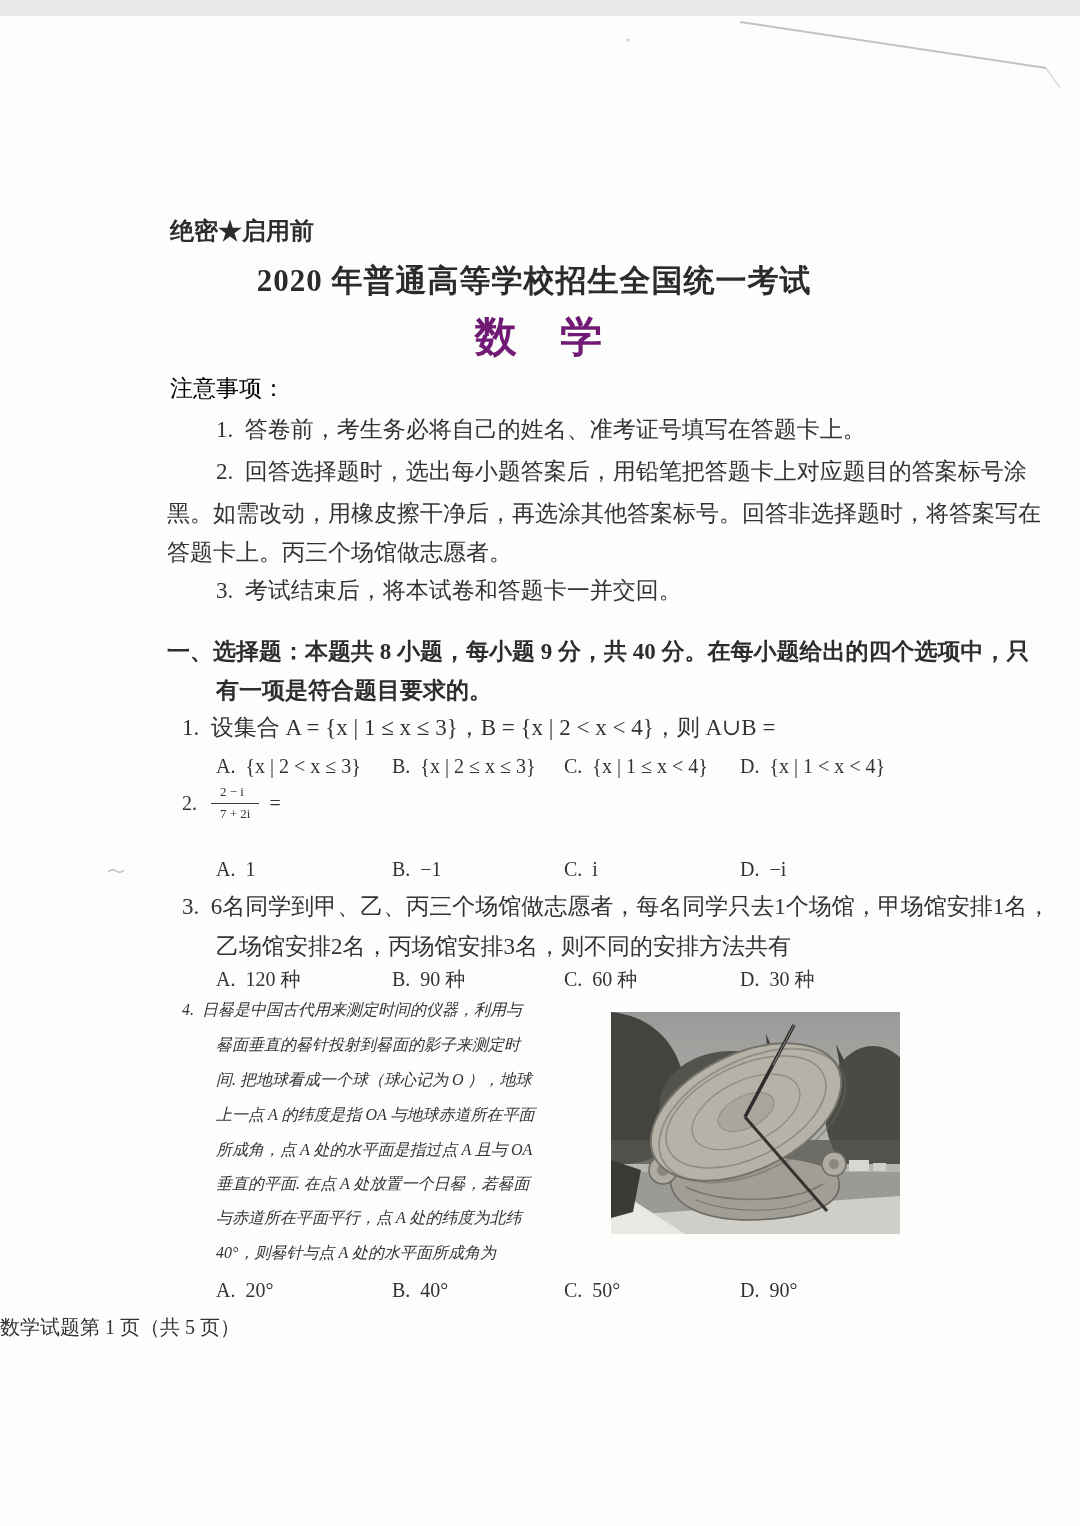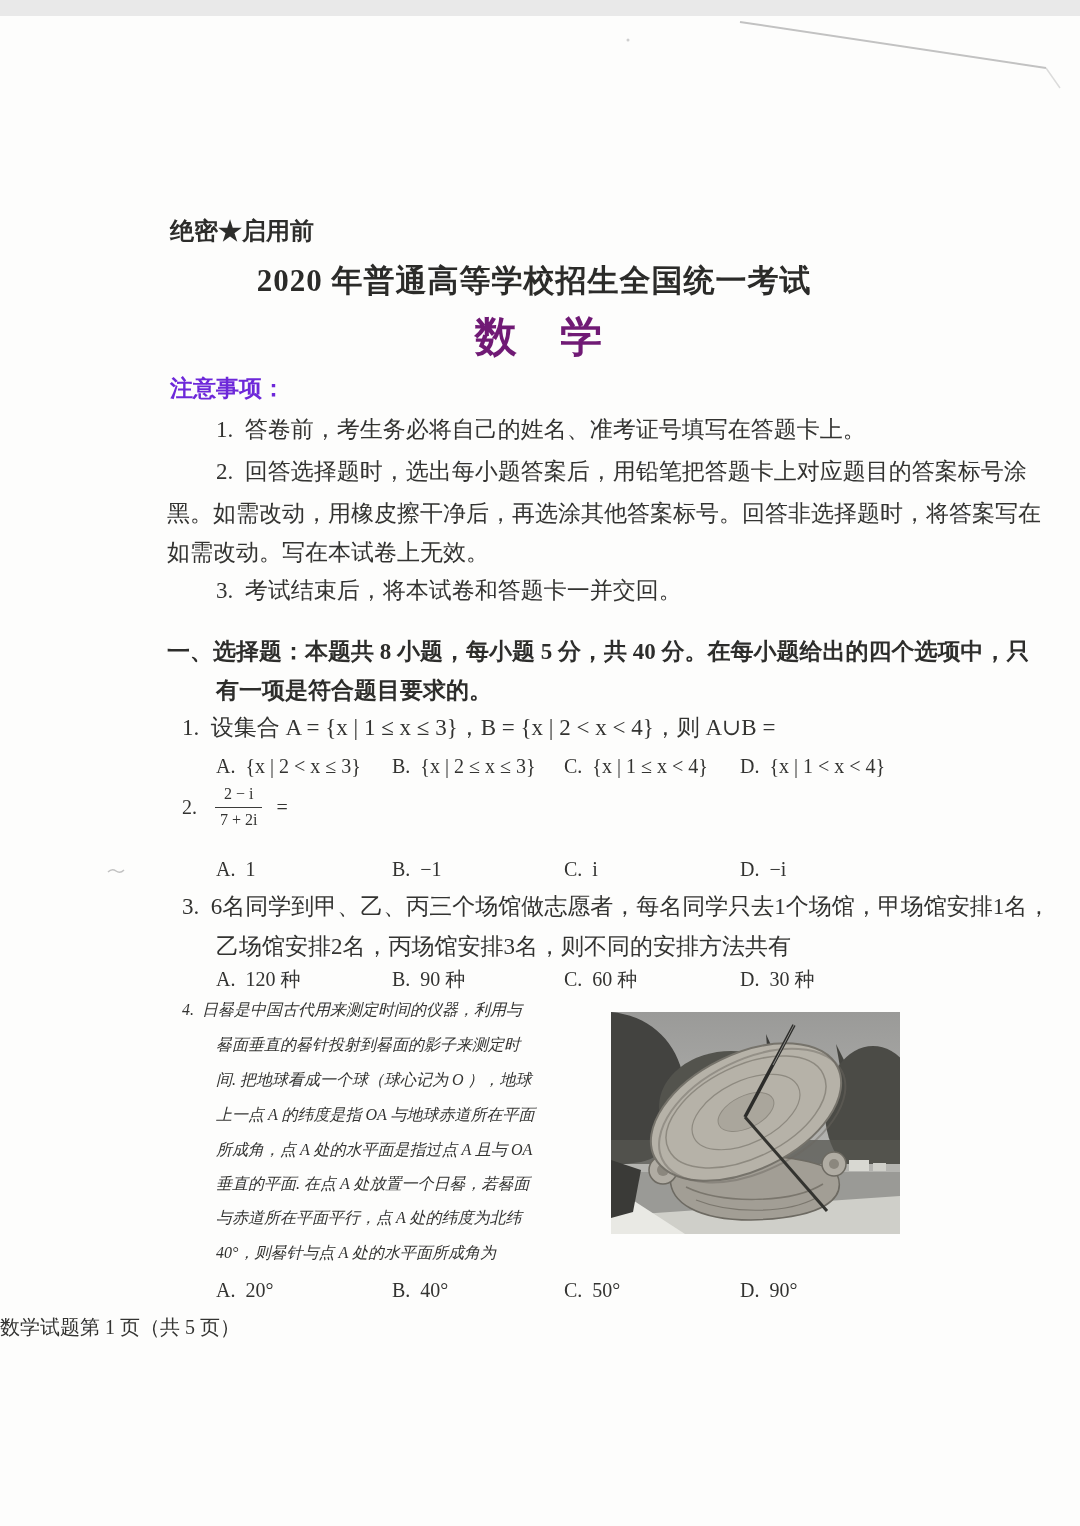--- a/index.html
+++ b/index.html
@@ -6,34 +6,34 @@
   .page {
     position:relative; width:1080px; height:1526px; margin:16px auto;
     background:#fdfdfc; overflow:hidden;
     font-family:"Liberation Serif","DejaVu Serif",serif;
     color:#333331;
   }
   .line { position:absolute; white-space:nowrap; font-size:23px; line-height:1.3; }
   .cls   { left:170px; top:200px; font-size:24px; font-weight:700; color:#2d2d2b; }
   .title { left:0; right:12px; top:245px; text-align:center; font-size:31px; font-weight:700; letter-spacing:1px; color:#2b2b29; }
   .subject { left:0; right:0; top:294px; text-align:center; font-size:42px; font-weight:700; letter-spacing:3px; color:#701a75; }
-  .notice-head { left:170px; top:358px; font-size:23px; font-weight:700; color:#6d28d9; }
+  .notice-head { left:170px; top:358px; font-size:23px; font-weight:400; color:#000000; }
   .m0 { left:167px; }   
   .m1 { left:216px; }   
   .mq { left:182px; }   
   .bold { font-weight:700; color:#2d2d2b; }
   .opts {
     position:absolute; left:216px; width:700px;
     display:grid; grid-template-columns:176px 172px 176px auto;
     font-size:20px; white-space:nowrap;
   }
   .opts span { white-space:nowrap; }
   .q2row { position:absolute; left:182px; top:768px; display:flex; align-items:center; font-size:20px; }
   .q2row .qnum { margin-right:14px; }
-  .frac { display:inline-flex; flex-direction:column; align-items:center; font-size:16px; line-height:1.3; }
+  .frac { display:inline-flex; flex-direction:column; font-size:13px; line-height:1.3; }
   .frac .num { padding:0 9px 2px 9px; border-bottom:1.6px solid #3c3c3a; }
   .frac .den { padding:2px 9px 0 9px; }
   .q2row .eq { margin-left:10px; }
   .q4line { font-size:16px;font-style:italic; }
   .footer { left:0; right:0; top:1298px; font-size:20px; }
   .photo { position:absolute; left:611px; top:996px; width:289px; height:222px; }
   .artifacts { position:absolute; left:0; top:0; pointer-events:none; }
 </style>
 </head>
 <body>
@@ -41,24 +41,24 @@
 <div class="page">
 
   <div class="line cls">绝密★启用前</div>
   <div class="line title">2020 年普通高等学校招生全国统一考试</div>
   <div class="line subject">数&nbsp;&nbsp;&nbsp;学</div>
 
   <div class="line notice-head">注意事项：</div>
   <div class="line m1" style="top:399px">1.&nbsp;&nbsp;答卷前，考生务必将自己的姓名、准考证号填写在答题卡上。</div>
   <div class="line m1" style="top:441px">2.&nbsp;&nbsp;回答选择题时，选出每小题答案后，用铅笔把答题卡上对应题目的答案标号涂</div>
   <div class="line m0" style="top:483px">黑。如需改动，用橡皮擦干净后，再选涂其他答案标号。回答非选择题时，将答案写在</div>
-  <div class="line m0" style="top:522px">如需改动。写在本试卷上无效。</div>
+  <div class="line m0" style="top:522px">答题卡上。丙三个场馆做志愿者。</div>
   <div class="line m1" style="top:560px">3.&nbsp;&nbsp;考试结束后，将本试卷和答题卡一并交回。</div>
 
-  <div class="line m0 bold" style="top:621px">一、选择题：本题共 8 小题，每小题 5 分，共 40 分。在每小题给出的四个选项中，只</div>
+  <div class="line m0 bold" style="top:621px">一、选择题：本题共 8 小题，每小题 9 分，共 40 分。在每小题给出的四个选项中，只</div>
   <div class="line m1 bold" style="top:660px">有一项是符合题目要求的。</div>
 
   <div class="line mq" style="top:697px">1.&nbsp;&nbsp;设集合 A = {x | 1 ≤ x ≤ 3}，B = {x | 2 &lt; x &lt; 4}，则 A∪B =</div>
   <div class="opts" style="top:739px">
     <span>A.&nbsp;&nbsp;{x | 2 &lt; x ≤ 3}</span>
     <span>B.&nbsp;&nbsp;{x | 2 ≤ x ≤ 3}</span>
     <span>C.&nbsp;&nbsp;{x | 1 ≤ x &lt; 4}</span>
     <span>D.&nbsp;&nbsp;{x | 1 &lt; x &lt; 4}</span>
   </div>
 

